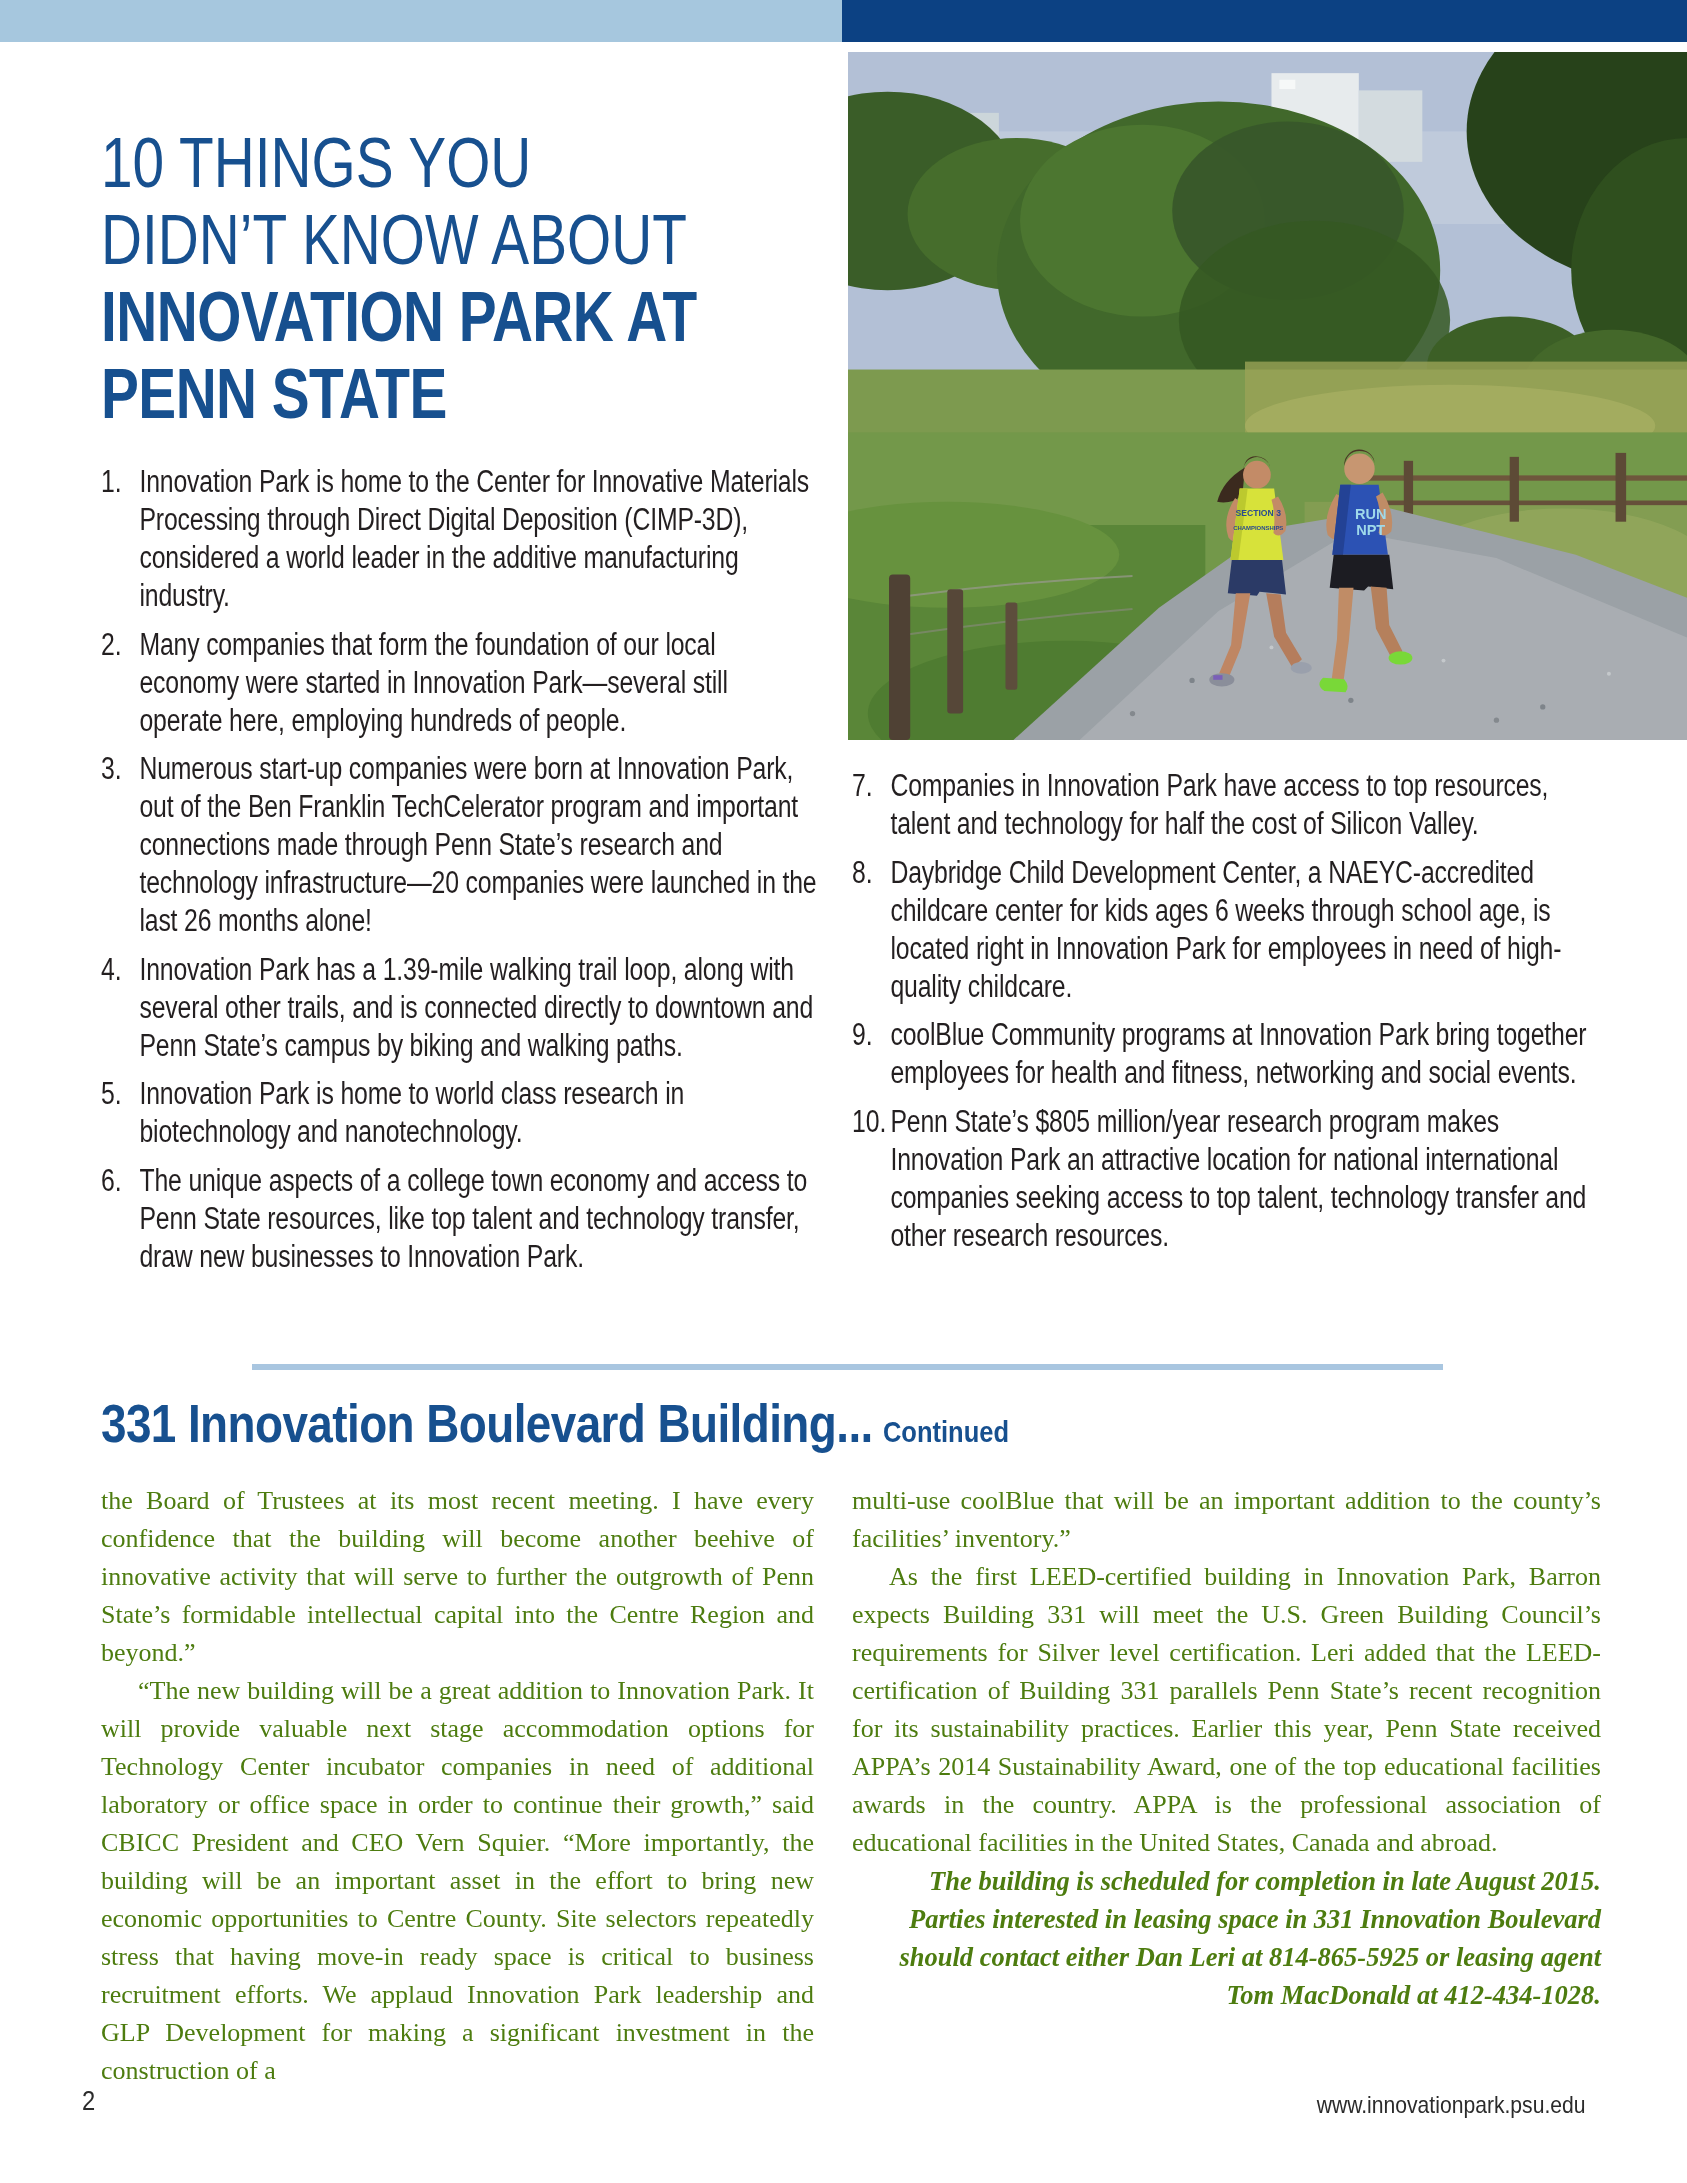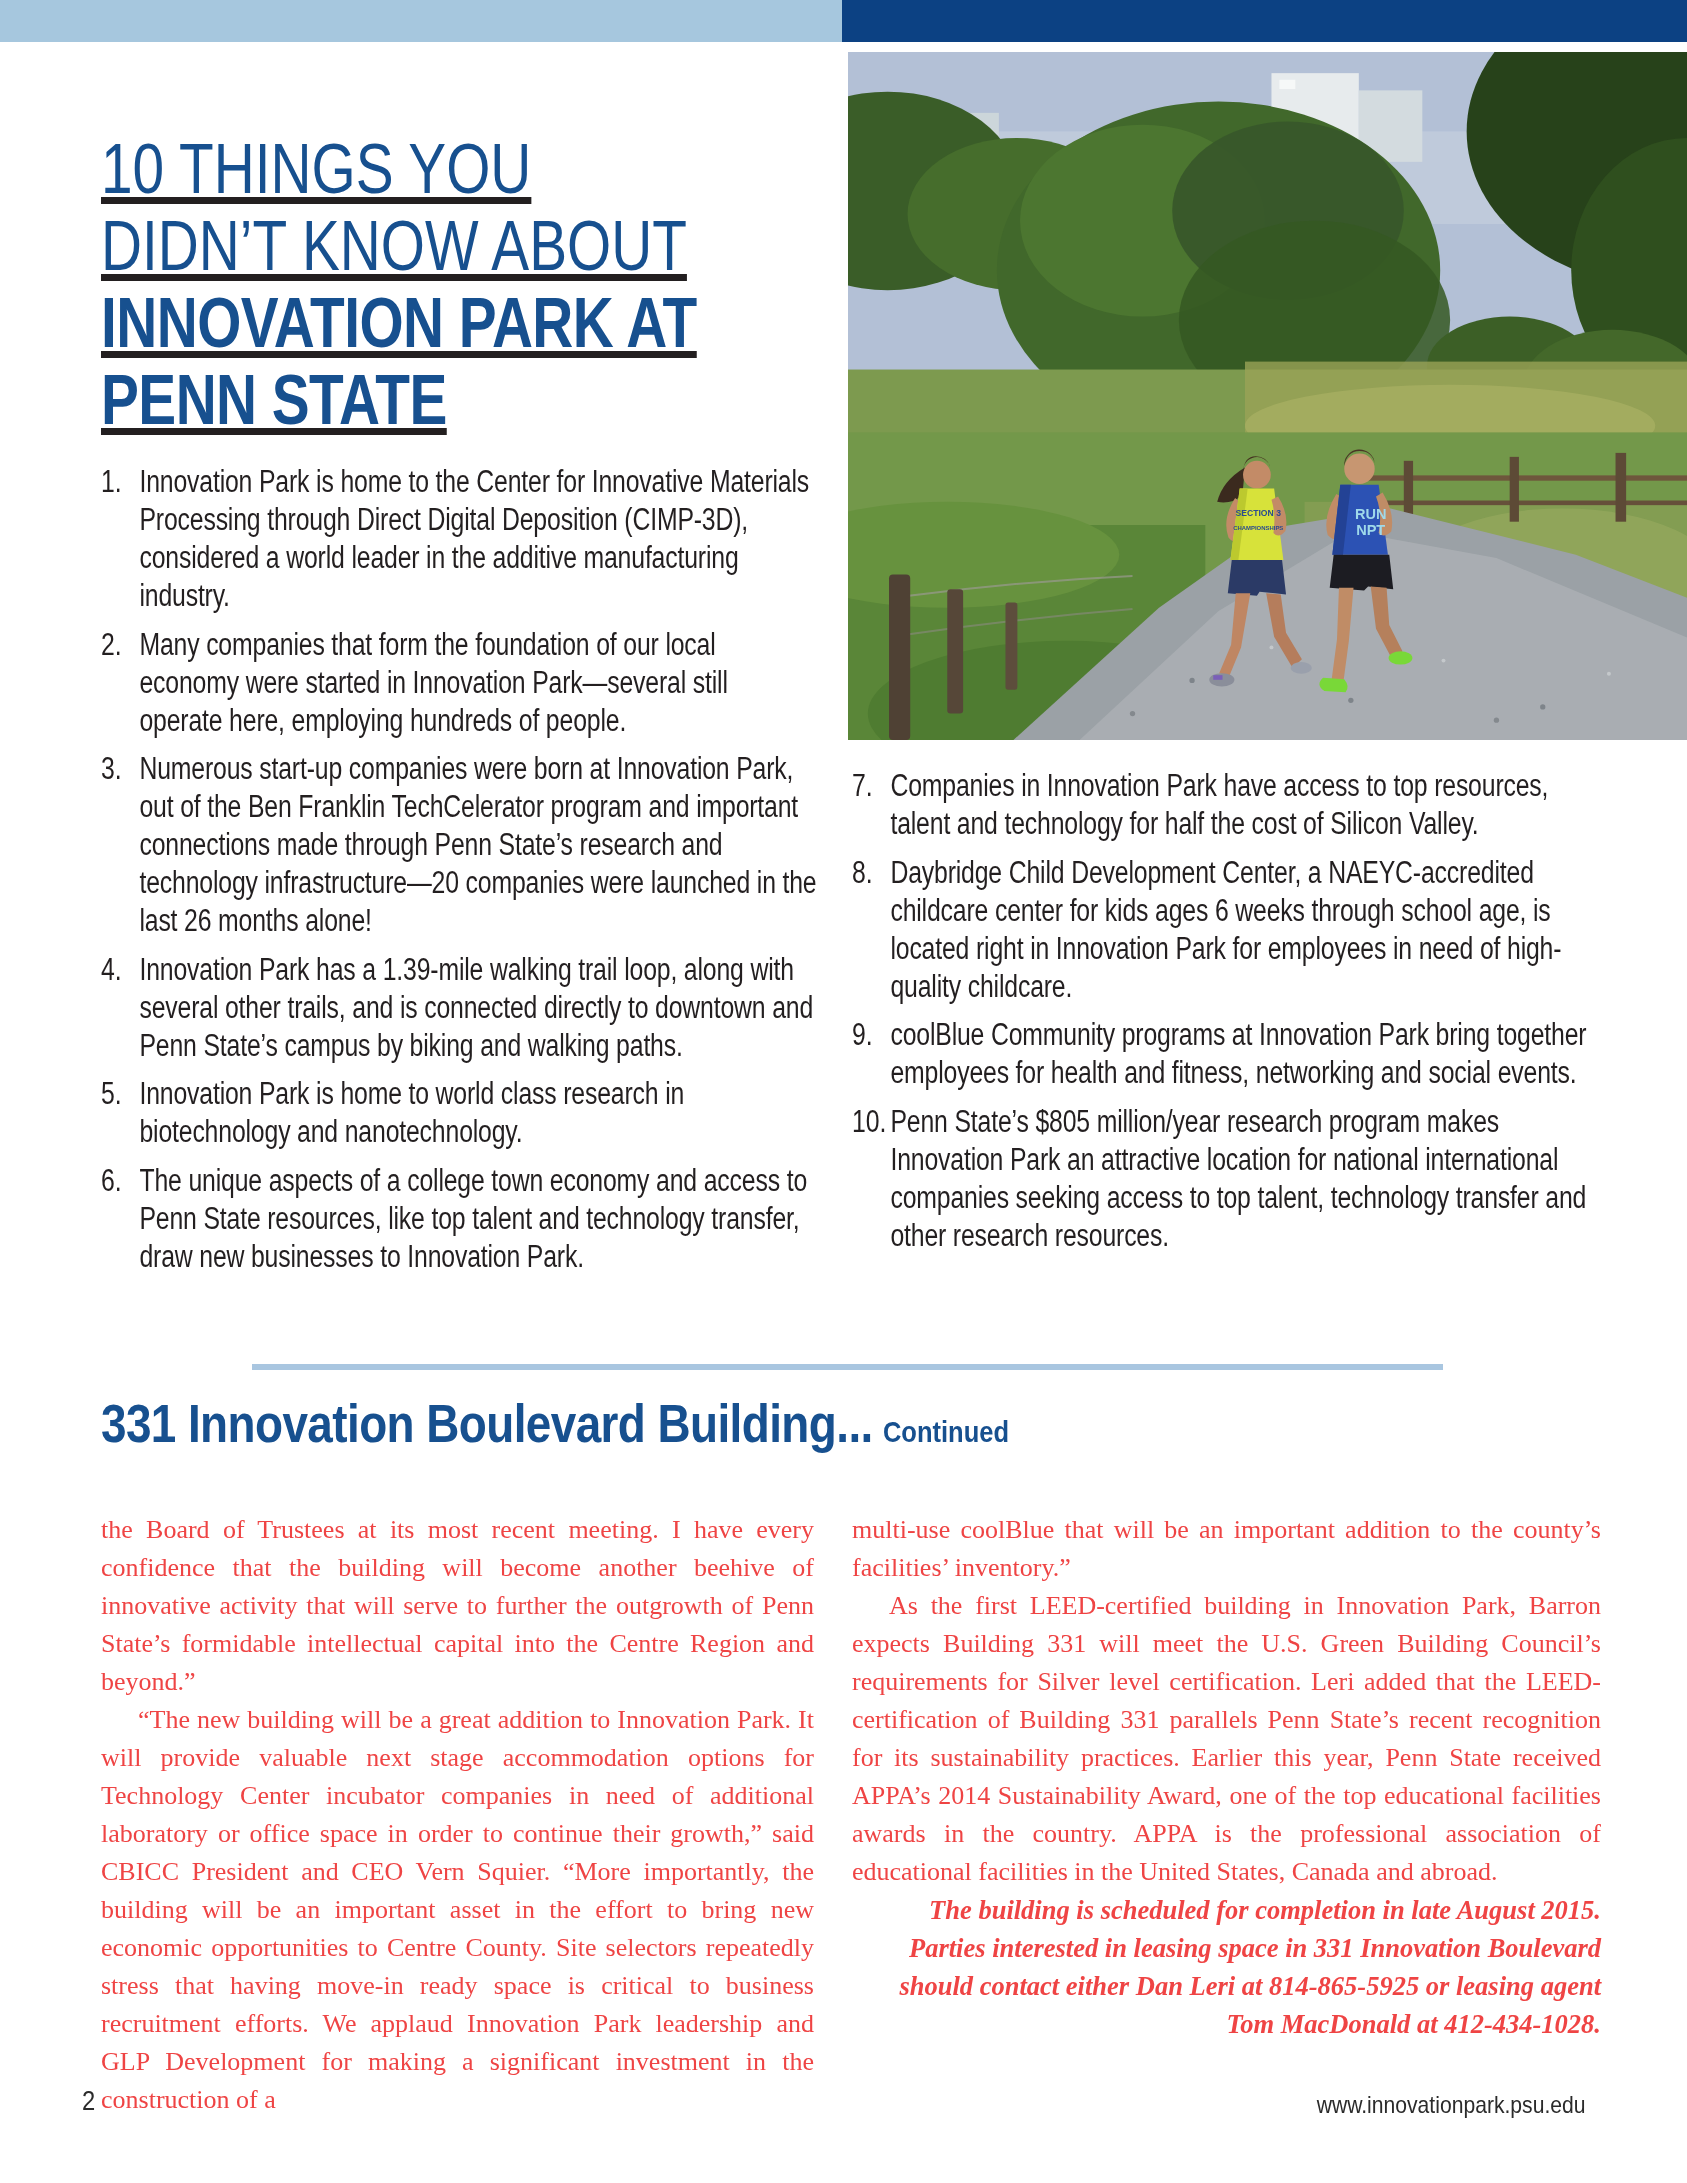--- a/index.html
+++ b/index.html
@@ -16,21 +16,21 @@
     overflow:hidden;font-family:"Liberation Sans",sans-serif;color:var(--ink);
   }
   
   .band-light{position:absolute;left:0;top:0;width:842px;height:42px;background:var(--banner-light);}
   .band-dark{position:absolute;left:842px;top:0;width:846px;height:42px;background:var(--banner-dark);}
   
   .photo{position:absolute;left:848px;top:52px;width:953px;height:688px;overflow:hidden;}
   .photo svg{display:block;width:839px;height:688px;}
   .photo text{font-family:"Liberation Sans",sans-serif;font-weight:bold;}
   
-  .title{position:absolute;left:101px;top:130px;width:748px;text-decoration:underline;}
+  .title{position:absolute;left:101px;top:124px;width:748px;}
   .title-inner{transform:scaleX(.8);transform-origin:0 0;width:939px;}
   .ln{font-size:71px;line-height:77px;color:var(--brand-blue);white-space:nowrap;}
   .ln-light{font-weight:200;}
   .ln-bold{font-weight:700;letter-spacing:-0.7px;}
   
   .nlist{position:absolute;}
   .nlist-left{left:101px;top:463px;width:716px;}
   .nlist-right{left:852px;top:767px;width:754px;}
   .nlist ol{list-style:none;margin:0;padding:0;transform:scaleX(.8);transform-origin:0 0;}
   .nlist-left ol{width:895px;}
@@ -39,21 +39,21 @@
   .nlist .num{flex:0 0 48px;font-size:31px;line-height:38px;font-weight:300;}
   .nlist .txt{flex:1 1 auto;font-size:31px;line-height:38px;font-weight:300;letter-spacing:-0.2px;}
   
   .divider{position:absolute;left:252px;top:1364px;width:1191px;height:6px;background:var(--divider-blue);}
   .section-head{position:absolute;left:101px;top:1392px;width:1125px;}
   .section-head-inner{transform:scaleX(.85);transform-origin:0 0;width:1323px;white-space:nowrap;}
   .h-main{font-size:54px;font-weight:700;color:var(--brand-blue);letter-spacing:-0.7px;}
   .h-cont{font-size:30px;font-weight:700;color:var(--brand-blue);margin-left:12px;}
   
   .bodycol{position:absolute;top:1482px;font-family:"Liberation Serif",serif;
-    font-size:26px;line-height:38px;color:#ef4444;text-align:justify;margin-top:29px;}
+    font-size:26px;line-height:38px;color:#4d7c0f;text-align:justify;}
   .col-left{left:101px;width:713px;}
   .col-right{left:852px;width:749px;}
   .bodycol p{margin:0;}
   .bodycol p.indent{text-indent:37px;}
   .closing{margin-top:38px;font-weight:700;font-style:italic;font-size:26.5px;line-height:38px;text-align:right;}
   
   .pagenum{position:absolute;left:82px;top:2085px;font-size:28px;font-weight:300;color:#2b2b2b;
     transform:scaleX(.85);transform-origin:0 0;}
   .site{position:absolute;right:101px;top:2091px;font-size:24px;font-weight:300;color:#2b2b2b;
     transform:scaleX(.88);transform-origin:100% 0;}

